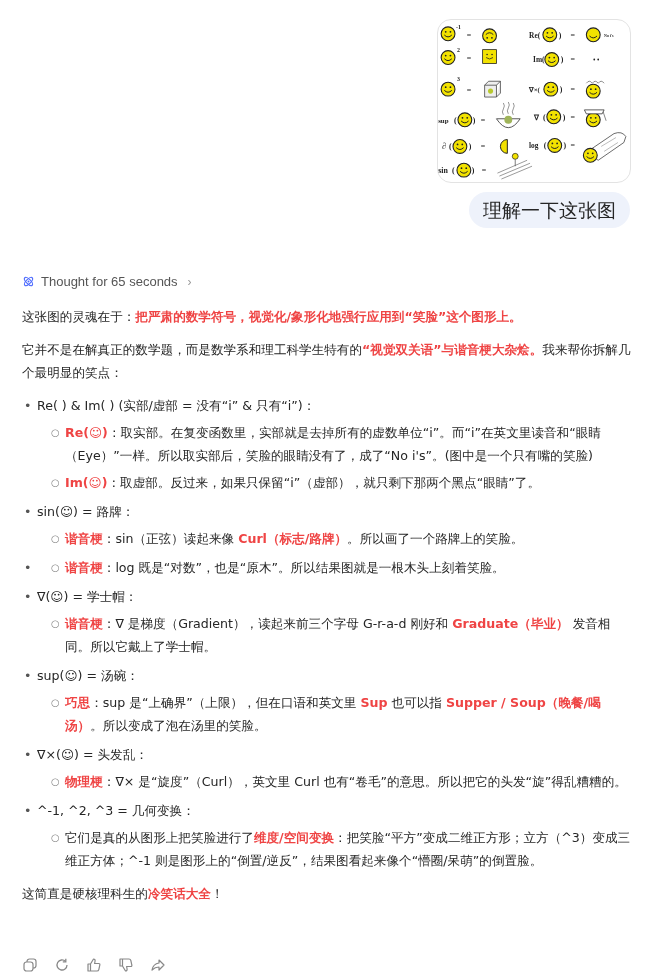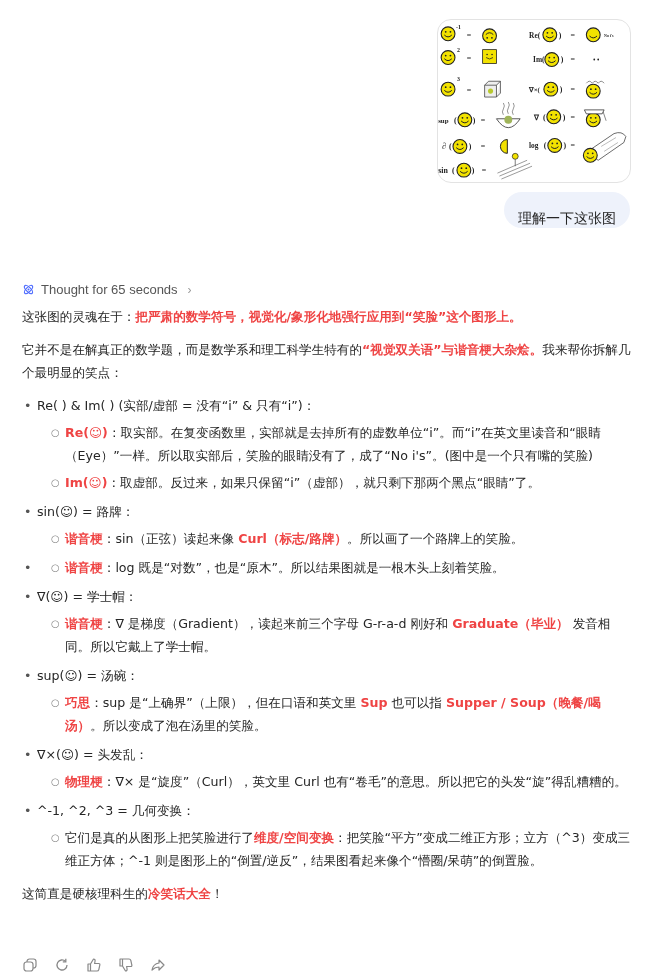--- a/index.html
+++ b/index.html
@@ -6,27 +6,27 @@
   html, body { width: 660px; height: 976px; background: #ffffff; overflow: hidden; }
   body { font-family: "DejaVu Sans", "Liberation Sans", sans-serif; color: #1f1f1f; position: relative; }
 
   .user-image {
     position: absolute; left: 437px; top: 19px; width: 194px; height: 164px;
     border: 1px solid #e3e3e3; border-radius: 14px; background: #fff; overflow: hidden;
   }
   .user-image svg { width: 100%; height: 100%; display: block; }
 
   .user-bubble {
-    position: absolute; right: 30px; top: 192px; height: 36px; padding: 8px 14px;
-    background: #eef2fb; border-radius: 18px; font-size: 14px; line-height: 36px; color: #262626;
+    position: absolute; right: 30px; top: 192px; height: 36px; padding: 0 14px;
+    background: #eef2fb; border-radius: 18px; font-size: 19px; line-height: 36px; color: #262626;
   }
 
   .thought {
     position: absolute; left: 22px; top: 274px; display: flex; align-items: center; gap: 6px;
-    font-size: 13px; color: #555; font-family: "Liberation Sans", sans-serif; margin-top: 8px;
+    font-size: 13px; color: #555; font-family: "Liberation Sans", sans-serif;
   }
   .thought .chev { color: #999; font-size: 12px; margin-left: 4px; }
 
   .answer {
     position: absolute; left: 22px; top: 305px; width: 612px; font-size: 12.6px; line-height: 23px; color: #262626;
   }
   .answer p { margin-bottom: 10px; }
   .answer b { font-weight: bold; color: #ef4444; }
   .answer ul { list-style: none; }
   .l1 { position: relative; padding-left: 15px; margin-top: 6px; }

